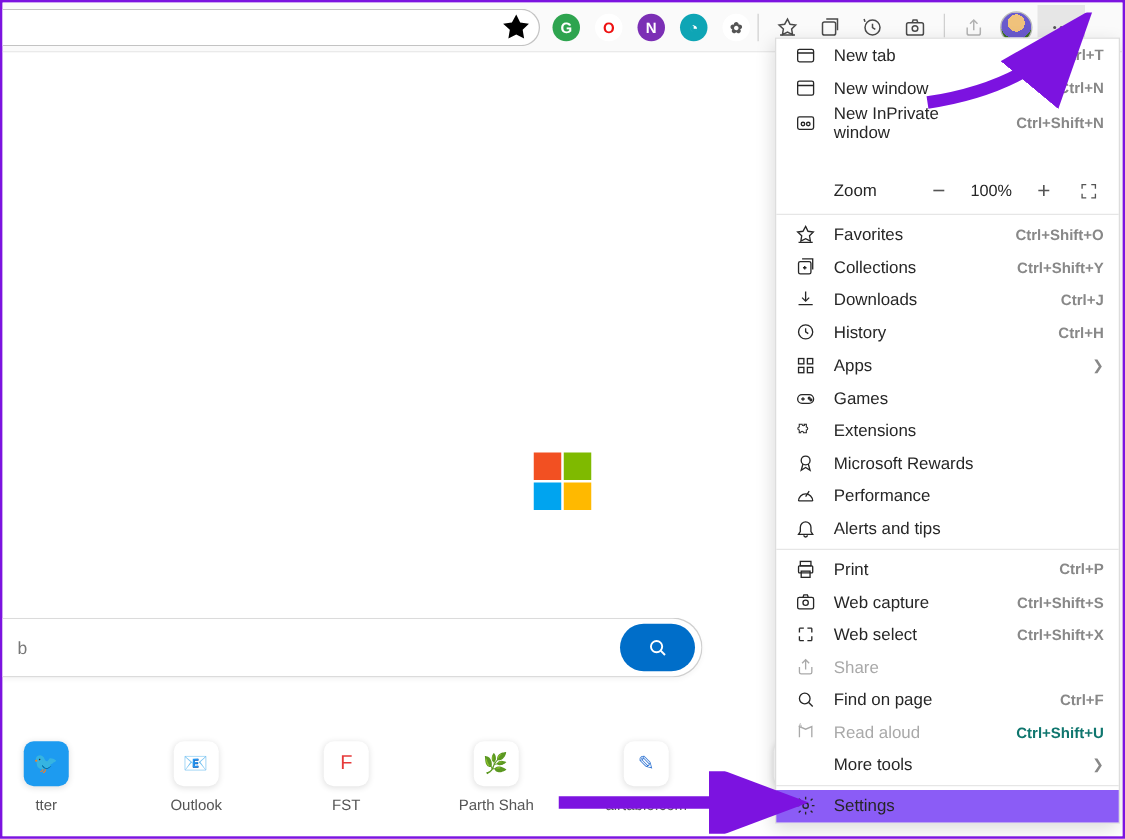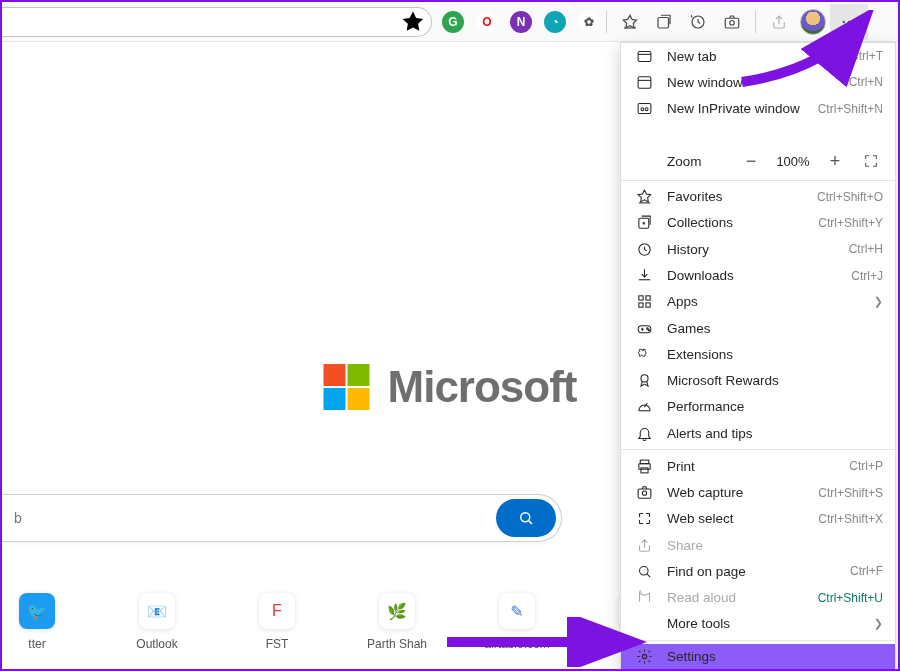--- a/index.html
+++ b/index.html
@@ -181,21 +181,21 @@
     box-shadow: 0 1px 5px rgba(0,0,0,.12);
     display: flex;
     align-items: center;
     justify-content: center;
     font-size: 16px;
   }
   .ql-lab { font-size: 12px; color: #555; }
   
   .menu {
     position: absolute;
-    top: 40px;
+    top: 28px;
     right: 2px;
     width: 276px;
     height: 629px;
     background: #fff;
     border: 1px solid #ddd;
     box-shadow: -2px 4px 14px rgba(0,0,0,.15);
     display: flex;
     flex-direction: column;
     z-index: 10;
     font-size: 13.5px;
@@ -206,21 +206,21 @@
     height: 34px;
     padding: 0 12px 0 14px;
     gap: 14px;
     color: #262626;
   }
   .mi.disabled { color: #a9a9a9; }
   .mi.highlight { background: #8b5cf6; }
   .mi .ic { width: 18px; height: 18px; flex-shrink: 0; display:flex; align-items:center; justify-content:center; }
   .mi .ic svg { width: 17px; height: 17px; stroke: currentColor; fill: none; stroke-width: 1.5; }
   .mi .lab { flex: 1; }
-  .mi .sc { font-size: 12px; color: #888; }
+  .mi .sc { font-size: 12px; color: #888; font-weight: bold; }
   .mi.disabled .sc { color: #0f766e; }
   .mi .chev { color: #888; font-size: 11px; }
   .msep { height: 1px; background: #e6e6e6; margin: 3px 0; }
   .zoom-row {
     display: flex;
     align-items: center;
     height: 40px;
     padding: 0 10px 0 46px;
     gap: 8px;
     margin-top: 24px;
@@ -313,21 +313,20 @@
 </div>
 
 <div class="content">
   <div class="ms-logo-row">
     <div class="ms-tiles">
         <div></div>
         <div></div>
         <div></div>
         <div></div>
       </div>
-    <div class="ms-word">Microsoft</div>
   </div>
 
   <div class="searchbar">
     <input type="text" value="b" style="">
     <div class="search-btn">
       <svg viewBox="0 0 24 24">
           <circle cx="11" cy="11" r="6"></circle>
           <line x1="20" y1="20" x2="15.5" y2="15.5"></line>
         </svg>
     </div>
@@ -427,37 +426,37 @@
           <line x1="9" y1="13" x2="13" y2="13"></line>
           <line x1="11" y1="11" x2="11" y2="15"></line>
         </svg>
       </span>
       <span class="lab">Collections</span>
       <span class="sc">Ctrl+Shift+Y</span>
     </div>
     <div class="mi">
       <span class="ic">
         <svg viewBox="0 0 24 24">
-          <circle cx="12" cy="12" r="8"></circle>
-          <path d="M12 8v4l3 2"></path>
-        </svg>
-      </span>
-      <span class="lab">History</span>
-      <span class="sc">Ctrl+H</span>
-    </div>
-    <div class="mi">
-      <span class="ic">
-        <svg viewBox="0 0 24 24">
           <path d="M12 3v10"></path>
           <path d="M8 10l4 4 4-4"></path>
           <path d="M4 18h16"></path>
         </svg>
       </span>
       <span class="lab">Downloads</span>
       <span class="sc">Ctrl+J</span>
+    </div>
+    <div class="mi">
+      <span class="ic">
+        <svg viewBox="0 0 24 24">
+          <circle cx="12" cy="12" r="8"></circle>
+          <path d="M12 8v4l3 2"></path>
+        </svg>
+      </span>
+      <span class="lab">History</span>
+      <span class="sc">Ctrl+H</span>
     </div>
     <div class="mi">
       <span class="ic">
         <svg viewBox="0 0 24 24">
           <rect x="4" y="4" width="6" height="6"></rect>
           <rect x="14" y="4" width="6" height="6"></rect>
           <rect x="4" y="14" width="6" height="6"></rect>
           <rect x="14" y="14" width="6" height="6"></rect>
         </svg>
       </span>

